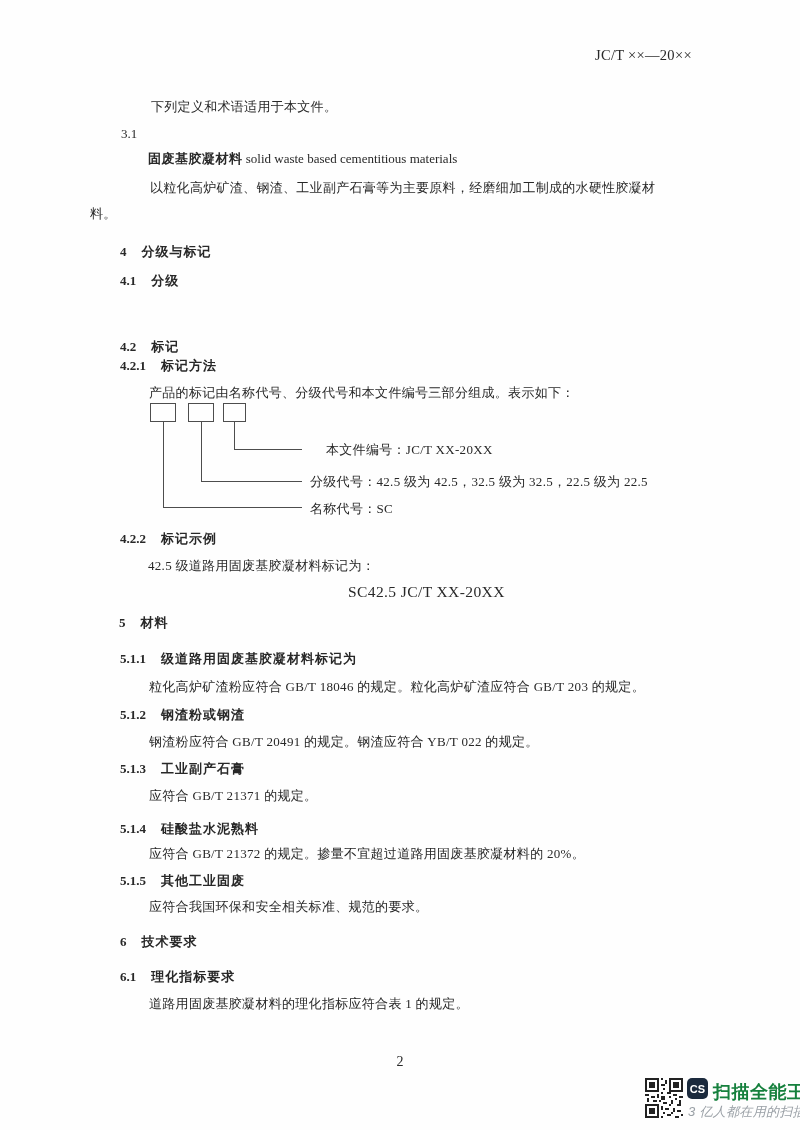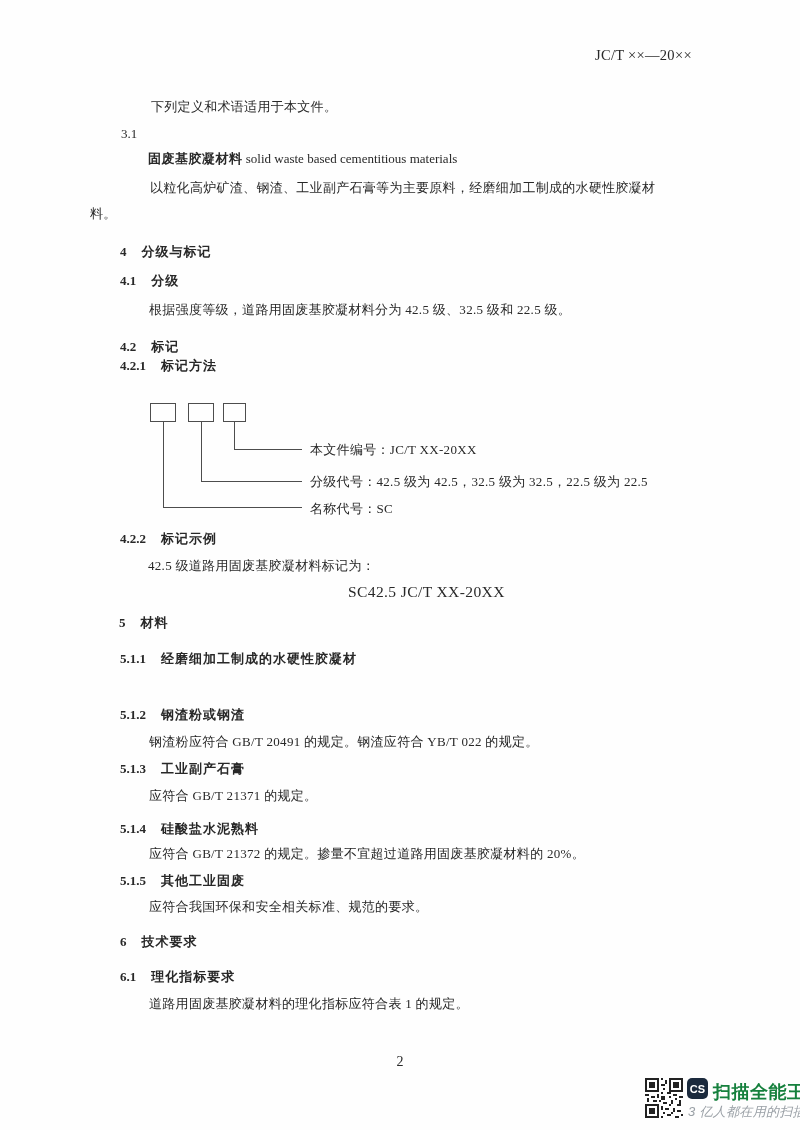--- a/index.html
+++ b/index.html
@@ -64,48 +64,49 @@
 
   <div class="line body-p" style="top:98px;left:151px">下列定义和术语适用于本文件。</div>
   <div class="line" style="top:125px;left:121px">3.1</div>
   <div class="line body-p" style="top:179px;left:150px">以粒化高炉矿渣、钢渣、工业副产石膏等为主要原料，经磨细加工制成的水硬性胶凝材</div>
   <div class="line" style="top:150px;left:148px"><span class="term-zh">固废基胶凝材料</span><span class="term-en"> solid waste based cementitious materials</span></div>
   <div class="line body-p" style="top:205px;left:90px">料。</div>
 
   <div class="line h" style="top:243px;left:120px"><span class="hn">4</span><span class="ht">分级与标记</span></div>
 
   <div class="line h" style="top:272px;left:120px"><span class="hn">4.1</span><span class="ht">分级</span></div>
-  <div class="line body-p" style="top:301px;left:149px">根据强度等级，道路用固废基胶凝材料分为 42.5 级、32.5 级和 22.5 级。</div>
 
   <div class="line h" style="top:338px;left:120px"><span class="hn">4.2</span><span class="ht">标记</span></div>
 
   <div class="line h" style="top:357px;left:120px"><span class="hn">4.2.1</span><span class="ht">标记方法</span></div>
+  <div class="line body-p" style="top:384px;left:149px">产品的标记由名称代号、分级代号和本文件编号三部分组成。表示如下：</div>
 
   <div class="dbox" style="left:150px;top:403px;width:26px;height:19px"></div>
   <div class="dbox" style="left:188px;top:403px;width:26px;height:19px"></div>
   <div class="dbox" style="left:223px;top:403px;width:23px;height:19px"></div>
 
   <div class="vline" style="left:163px;top:422px;height:85px"></div>
   <div class="vline" style="left:201px;top:422px;height:59px"></div>
   <div class="vline" style="left:234px;top:422px;height:27px"></div>
   <div class="hline" style="left:234px;top:449px;width:68px"></div>
   <div class="hline" style="left:201px;top:481px;width:101px"></div>
   <div class="hline" style="left:163px;top:507px;width:139px"></div>
 
-  <div class="line body-p" style="top:441px;left:310px">本文件编号：JC/T XX-20XX</div>
+  <div class="line body-p" style="top:441px;left:326px">本文件编号：JC/T XX-20XX</div>
   <div class="line body-p" style="top:473px;left:310px">分级代号：42.5 级为 42.5，32.5 级为 32.5，22.5 级为 22.5</div>
   <div class="line body-p" style="top:500px;left:310px">名称代号：SC</div>
 
   <div class="line h" style="top:530px;left:120px"><span class="hn">4.2.2</span><span class="ht">标记示例</span></div>
   <div class="line body-p" style="top:557px;left:148px">42.5 级道路用固废基胶凝材料标记为：</div>
   <div class="line mark-example" style="top:583px;left:348px">SC42.5 JC/T XX-20XX</div>
 
   <div class="line h" style="top:614px;left:119px"><span class="hn">5</span><span class="ht">材料</span></div>
 
-  <div class="line h" style="top:650px;left:120px"><span class="hn">5.1.1</span><span class="ht">经磨细加工制成的水硬性胶凝材</span></div>
+  <div class="line h" style="top:650px;left:120px"><span class="hn">5.1.1</span><span class="ht">级道路用固废基胶凝材料标记为</span></div>
+  <div class="line body-p" style="top:678px;left:149px">粒化高炉矿渣粉应符合 GB/T 18046 的规定。粒化高炉矿渣应符合 GB/T 203 的规定。</div>
 
   <div class="line h" style="top:706px;left:120px"><span class="hn">5.1.2</span><span class="ht">钢渣粉或钢渣</span></div>
   <div class="line body-p" style="top:733px;left:149px">钢渣粉应符合 GB/T 20491 的规定。钢渣应符合 YB/T 022 的规定。</div>
 
   <div class="line h" style="top:760px;left:120px"><span class="hn">5.1.3</span><span class="ht">工业副产石膏</span></div>
   <div class="line body-p" style="top:787px;left:149px">应符合 GB/T 21371 的规定。</div>
 
   <div class="line h" style="top:820px;left:120px"><span class="hn">5.1.4</span><span class="ht">硅酸盐水泥熟料</span></div>
   <div class="line body-p" style="top:845px;left:149px">应符合 GB/T 21372 的规定。掺量不宜超过道路用固废基胶凝材料的 20%。</div>
 

